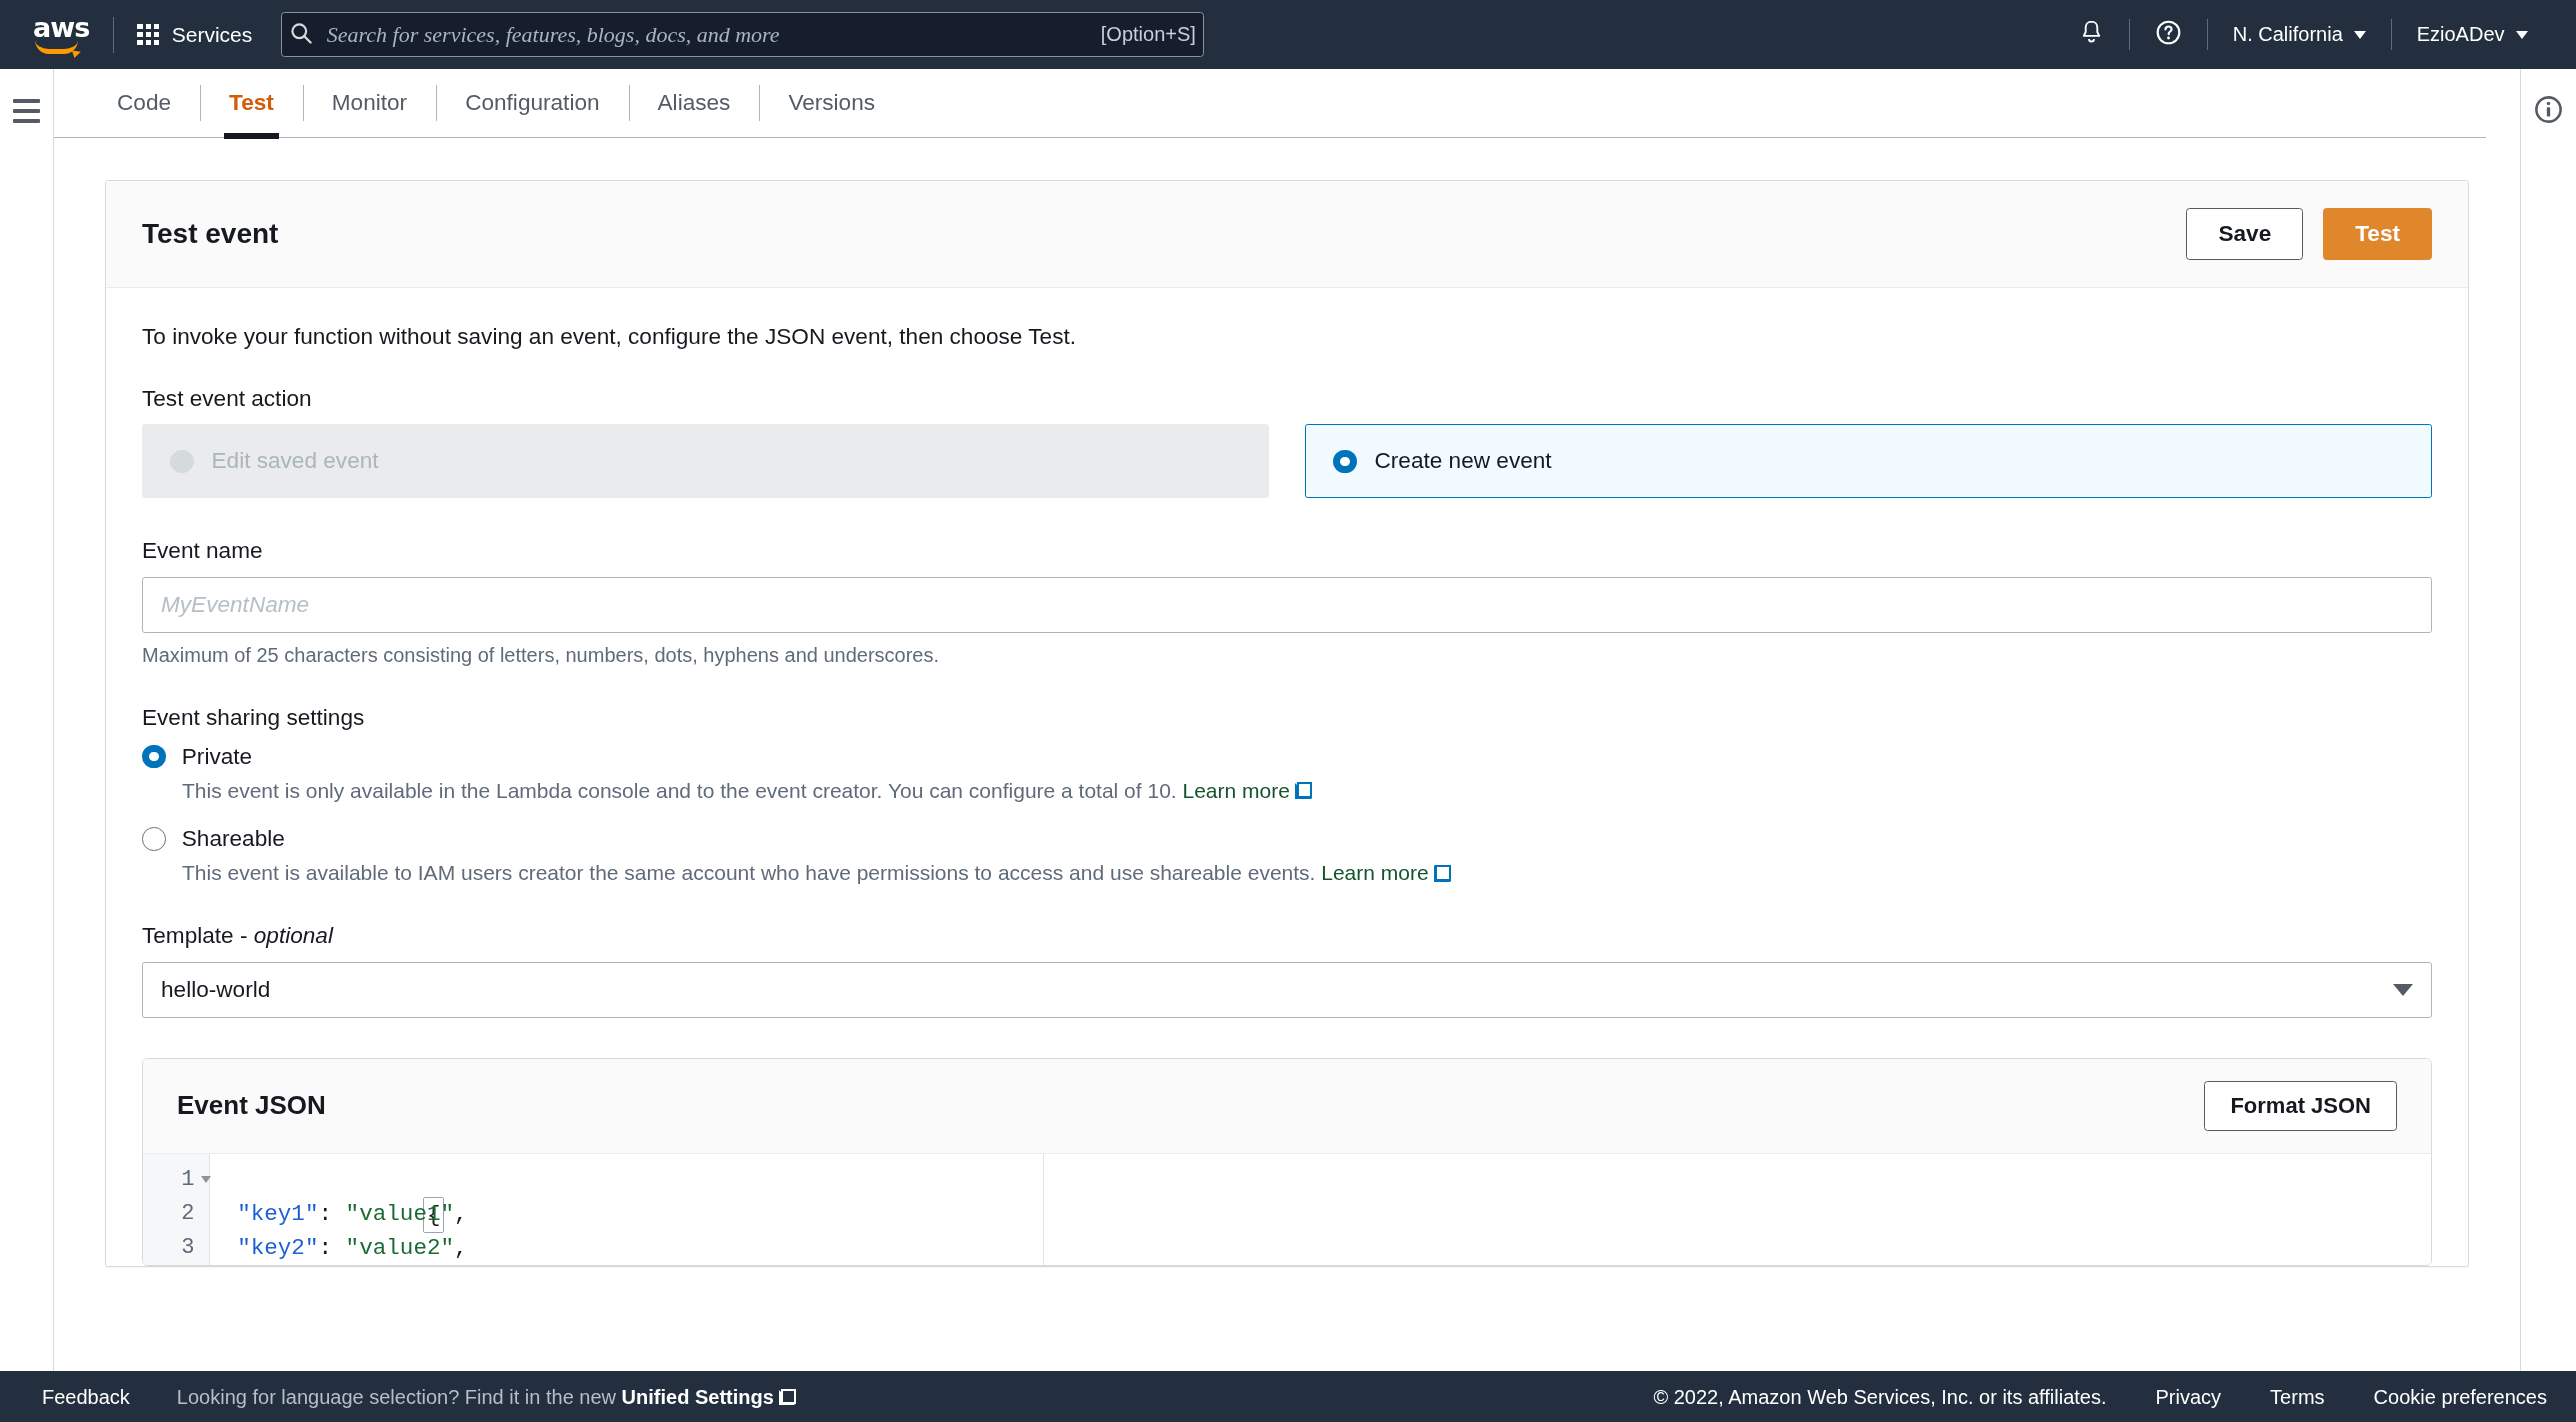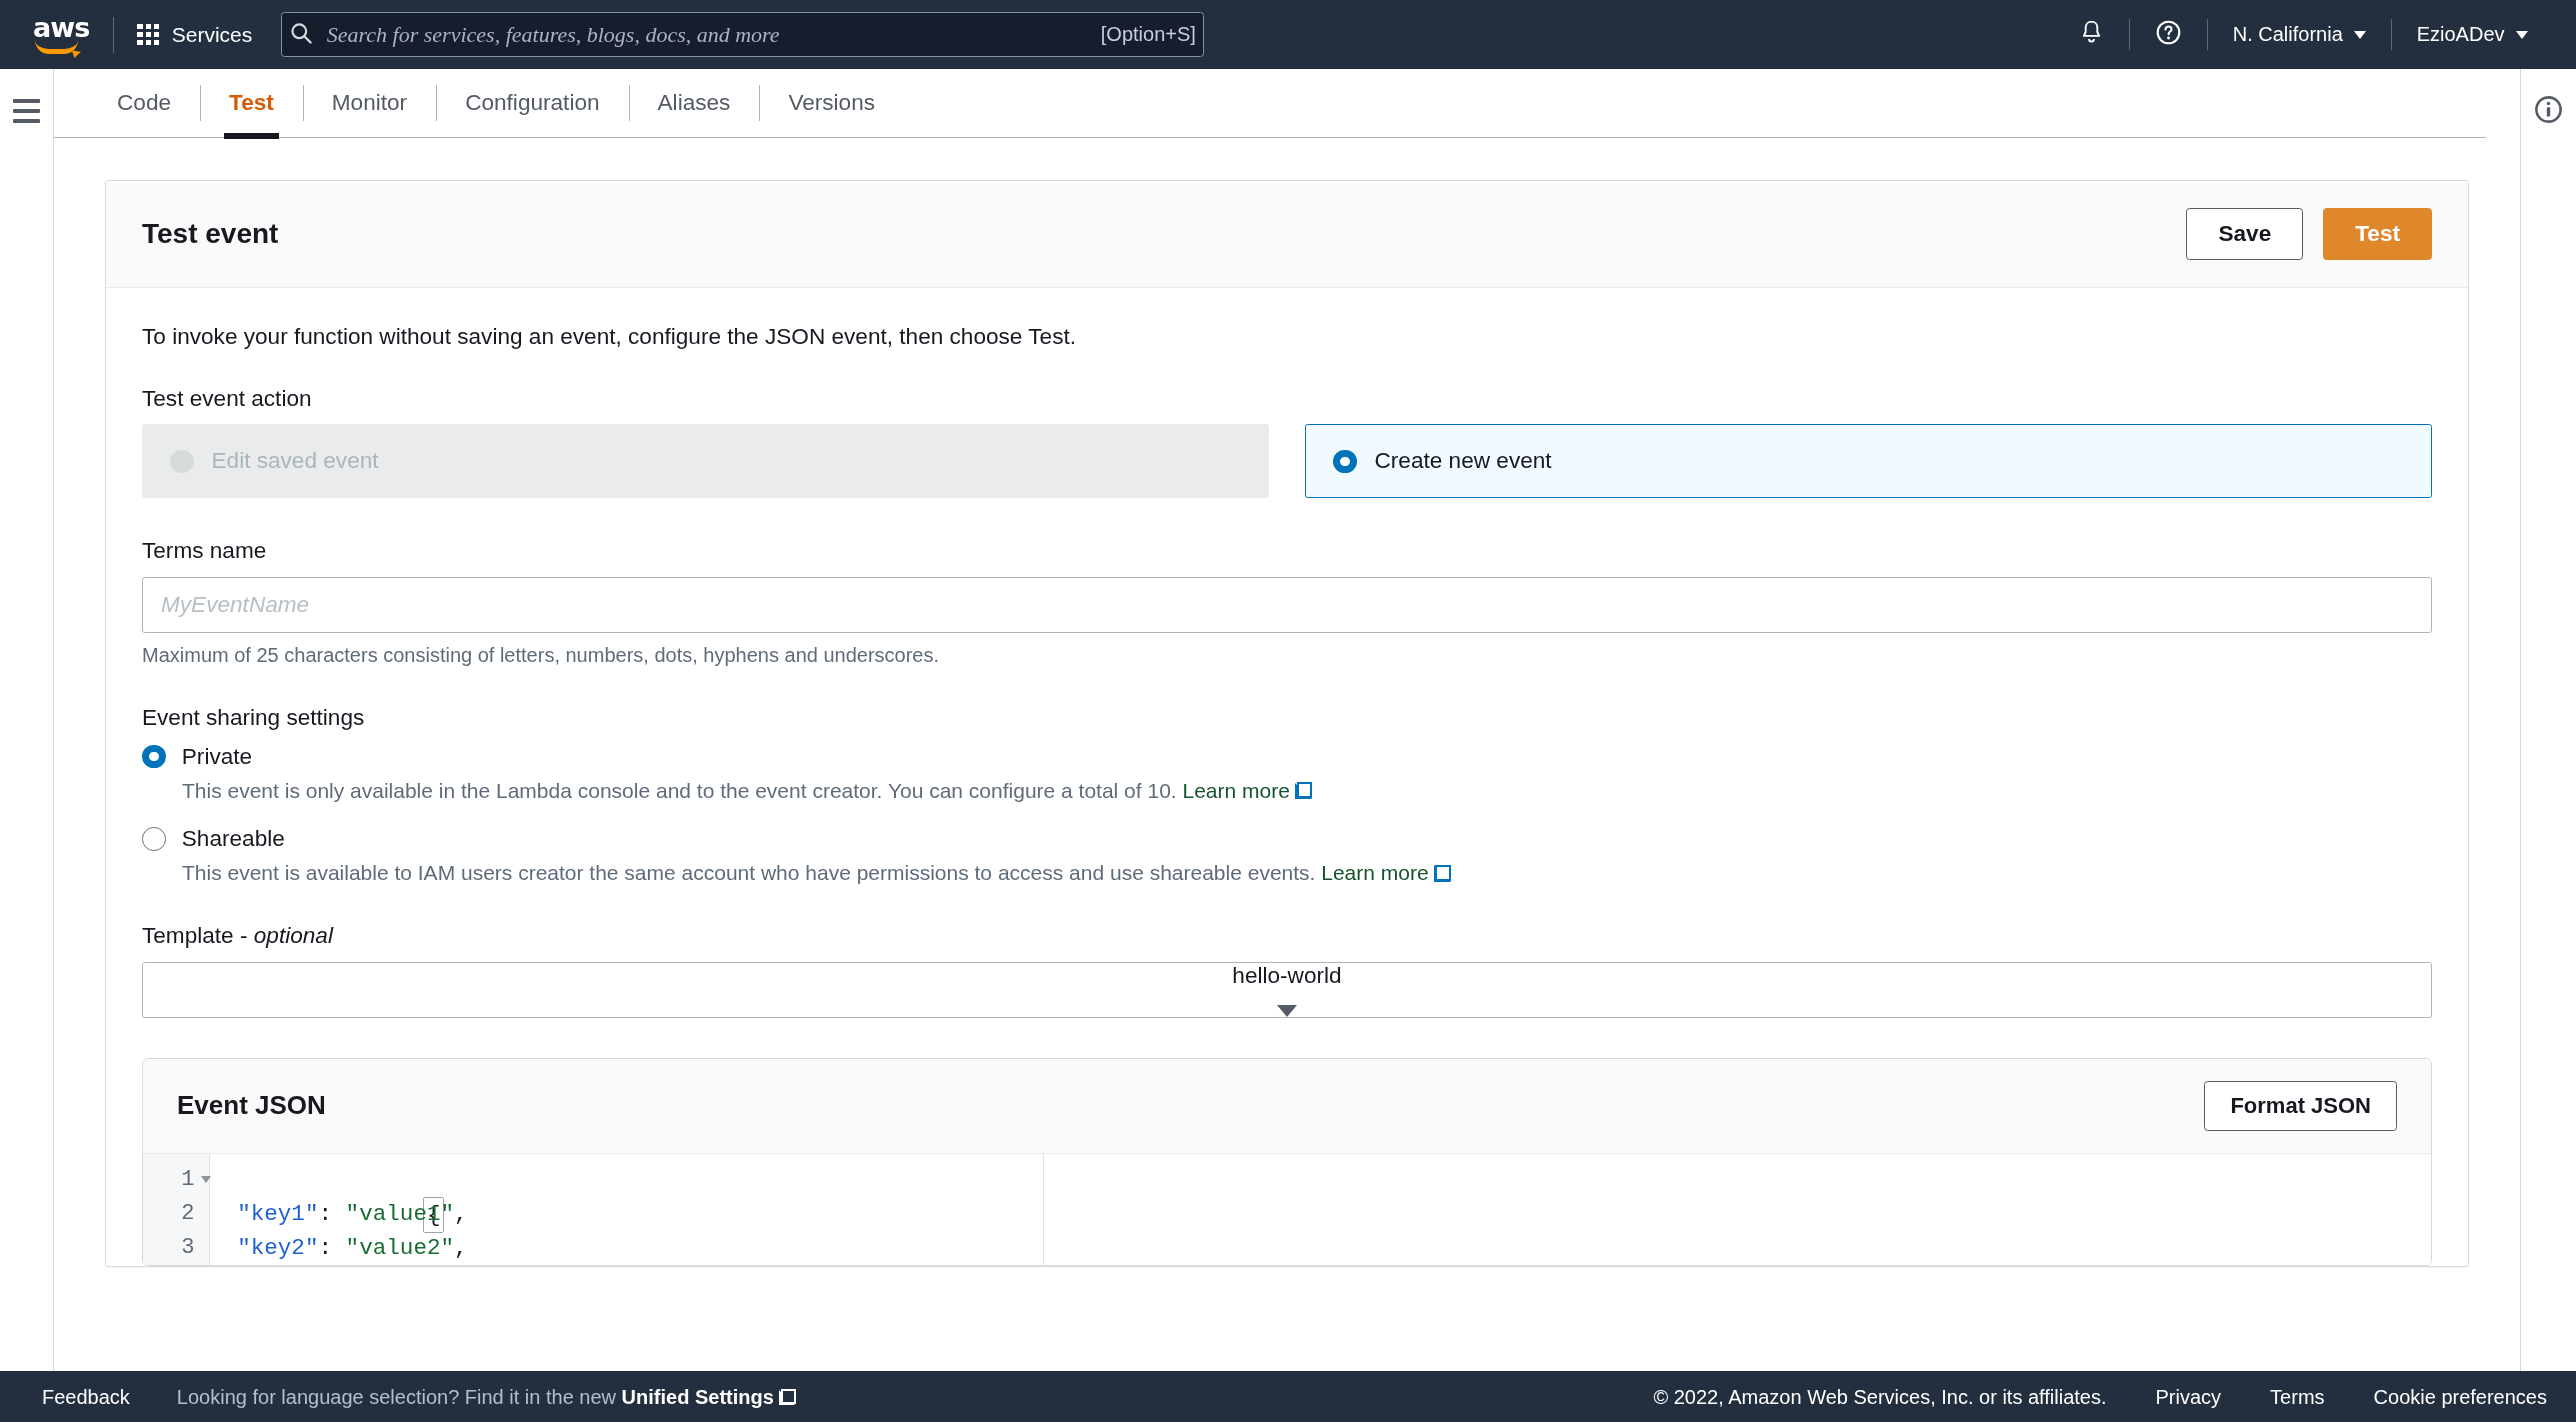--- a/index.html
+++ b/index.html
@@ -213,21 +213,21 @@
   .ext::after {
     content: ""; position: absolute; right: 0; top: 0;
     width: 11.8px; height: 11.8px; border: 2.3px solid #0073bb;
     background: transparent;
   }
 
   
   .selbox {
     width: 100%; height: 56px; border: 0.9px solid #aab7b8; border-radius: 2.7px;
     display: flex; align-items: center; padding: 0 18px; background: #ffffff;
-    font-size: 22.6px; color: #16191f; cursor: pointer; flex-direction: column;
+    font-size: 22.6px; color: #16191f; cursor: pointer;
   }
   .selbox .sv { flex: 1 1 auto; }
   .sel-caret {
     border-left: 10px solid transparent; border-right: 10px solid transparent;
     border-top: 12.7px solid #545b64;
   }
 
   
   .panel {
     margin-top: 40px; border: 0.9px solid #d5dbdb; border-radius: 6px;
@@ -414,21 +414,21 @@
             <span class="radio off-grey"></span>
             <span>Edit saved event</span>
           </div>
           <div class="tile selected">
             <span class="radio on"></span>
             <span>Create new event</span>
           </div>
         </div>
 
         
-        <div class="field-label">Terms name</div>
+        <div class="field-label">Event name</div>
         <input class="txtinput" type="text" placeholder="MyEventName" style="">
         <div class="hint">Maximum of 25 characters consisting of letters, numbers, dots, hyphens and underscores.</div>
 
         
         <div class="field-label section-gap">Event sharing settings</div>
 
         <div class="rrow">
           <span class="radio on"></span>
           <span class="rlabel">Private</span>
         </div>

